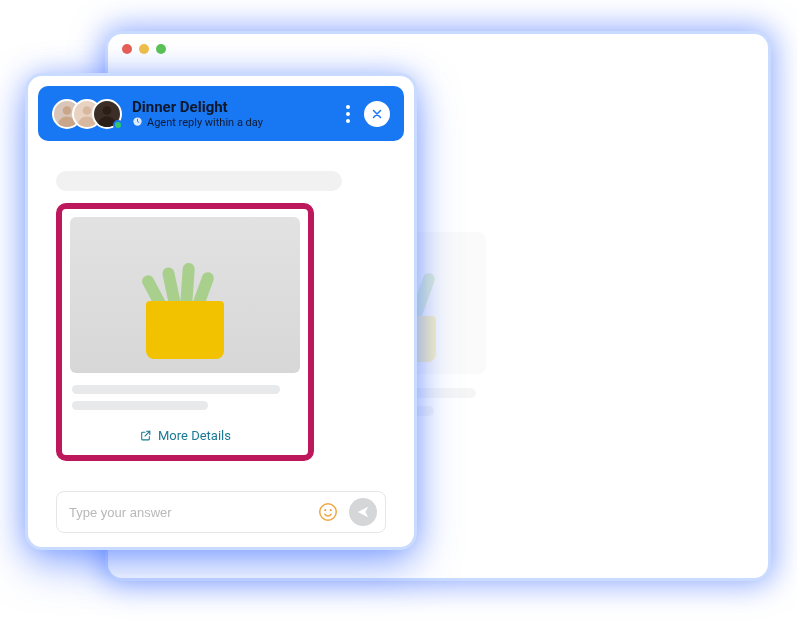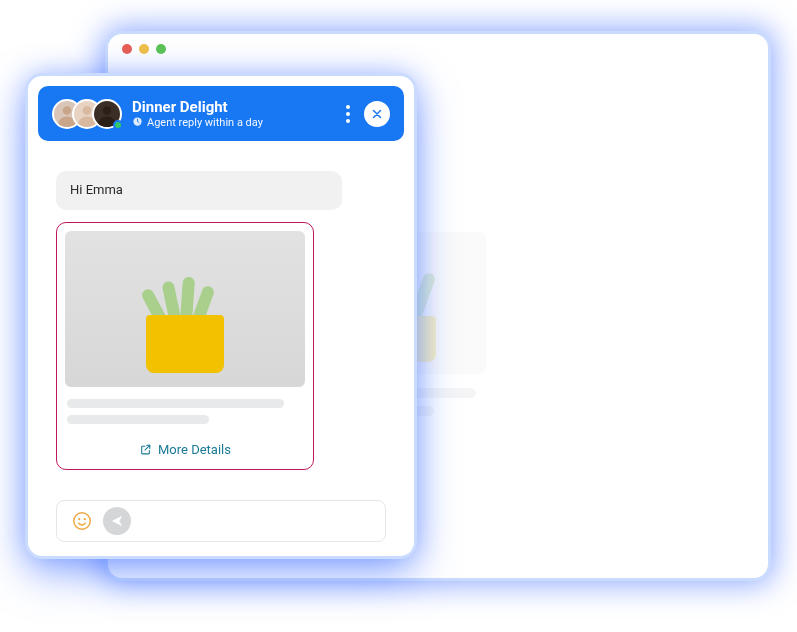--- a/index.html
+++ b/index.html
@@ -108,21 +108,21 @@
 }
 
 .chat-header {
   margin:10px;
   background:#1877F2;
   border-radius:10px;
   padding:12px 14px;
   display:flex;
   align-items:center;
   gap:10px;
-  color:#ffffff;
+  color:#0f172a;
 }
 .avatar-stack { display:flex; position:relative; }
 .avatar {
   width:30px; height:30px; border-radius:50%;
   border:2px solid #fff;
   background:#d9c6b8;
   margin-left:-10px;
   display:flex; align-items:center; justify-content:center;
   overflow:hidden;
 }
@@ -157,21 +157,21 @@
   border-radius:10px;
   padding:10px 14px;
   font-size:13px;
   color:#2a2a2a;
   line-height:1.45;
   margin:14px 58px 12px 14px;
 }
 
 .offer-card {
   margin:0 86px 8px 14px;
-  border:1px solid #be185d;
+  border:6px solid #be185d;
   border-radius:10px;
   padding:8px;
 }
 .offer-img {
   width:100%;
   height:156px;
   border-radius:6px;
   background:linear-gradient(#e2e2e2,#d7d7d7);
   position:relative;
   overflow:hidden;
@@ -319,21 +319,20 @@
       <div class="close-btn">
         <svg viewBox="0 0 24 24">
             <path d="M6 6l12 12M18 6L6 18" stroke="#1877F2" stroke-width="2.5" stroke-linecap="round"></path>
           </svg>
       </div>
     </div>
   </div>
 
   <div class="chat-body">
     <div class="msg-bubble">
-      <div>Hi Emma</div>
     </div>
 
     <div class="offer-card">
       <div class="offer-img plant-a">
         <div class="leaf"></div>
           <div class="leaf"></div>
           <div class="leaf"></div>
           <div class="leaf"></div>
         <div class="pot"></div>
       </div>
@@ -343,20 +342,21 @@
       </div>
       <div class="more-details">
         <svg viewBox="0 0 24 24">
             <path d="M14 4h6v6M20 4l-9 9M19 14v5a1 1 0 0 1-1 1H6a1 1 0 0 1-1-1V7a1 1 0 0 1 1-1h5" fill="none" stroke="#1a7a95" stroke-width="2" stroke-linecap="round" stroke-linejoin="round"></path>
           </svg>
         <span>More Details</span>
       </div>
     </div>
 
     <div class="input-row">
+      <input type="text" placeholder="Type your answer" style="">
       <div class="emoji-btn">
         <svg viewBox="0 0 24 24">
             <circle cx="12" cy="12" r="9" fill="none" stroke="#f0a742" stroke-width="1.6"></circle>
             <circle cx="9" cy="10" r="1.2" fill="#f0a742"></circle>
             <circle cx="15" cy="10" r="1.2" fill="#f0a742"></circle>
             <path d="M8.5 14.5c1 1.2 2.2 1.8 3.5 1.8s2.5-.6 3.5-1.8" fill="none" stroke="#f0a742" stroke-width="1.6" stroke-linecap="round"></path>
           </svg>
       </div>
       <div class="send-btn">
         <svg viewBox="0 0 24 24">

